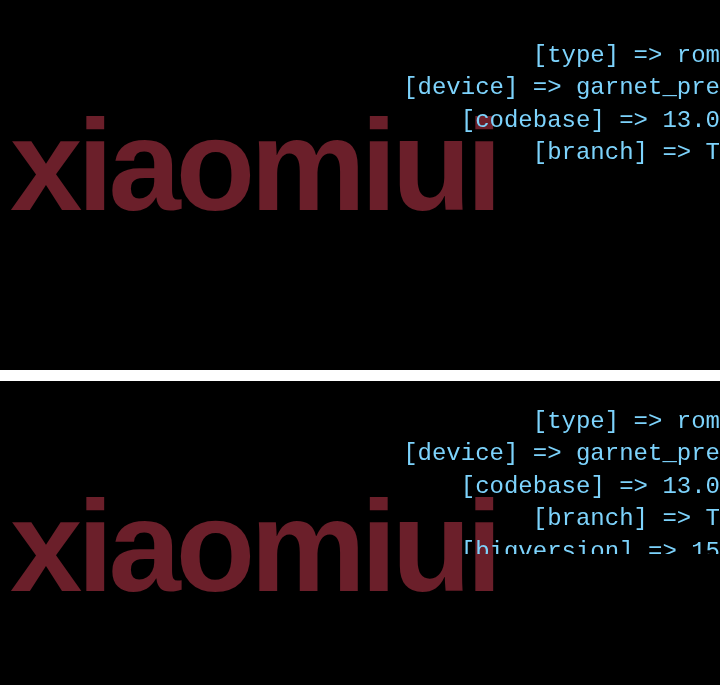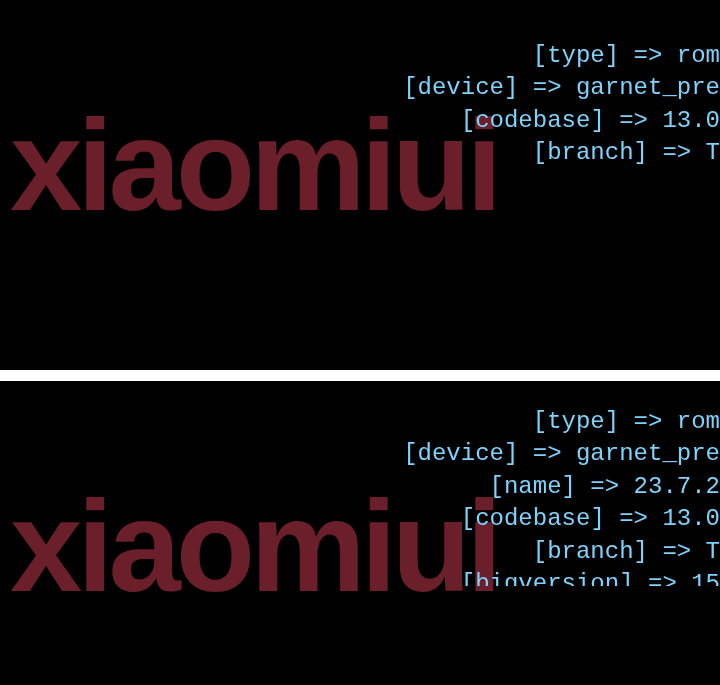--- a/index.html
+++ b/index.html
@@ -85,17 +85,16 @@
   <div class="line"><span class="key">codebase</span><span class="arrow"></span><span>13.0</span></div>
   <div class="line"><span class="key">branch</span><span class="arrow"></span><span>T</span></div>
 </div>
 
 <div class="divider"></div>
 
 <div class="panel panel-2">
   <div class="watermark watermark-2">xiaomiui</div>
   <div class="line"><span class="key">type</span><span class="arrow"></span><span>rom</span></div>
   <div class="line"><span class="key">device</span><span class="arrow"></span><span>garnet_pre</span></div>
-  <div class="line"><span class="key">name</span><span class="arrow"></span><span>23.7.2</span></div>
   <div class="line"><span class="key">codebase</span><span class="arrow"></span><span>13.0</span></div>
   <div class="line"><span class="key">branch</span><span class="arrow"></span><span>T</span></div>
   <div class="line partial"><span class="key">bigversion</span><span class="arrow"></span><span>15</span></div>
 </div>
 
 </body></html>

